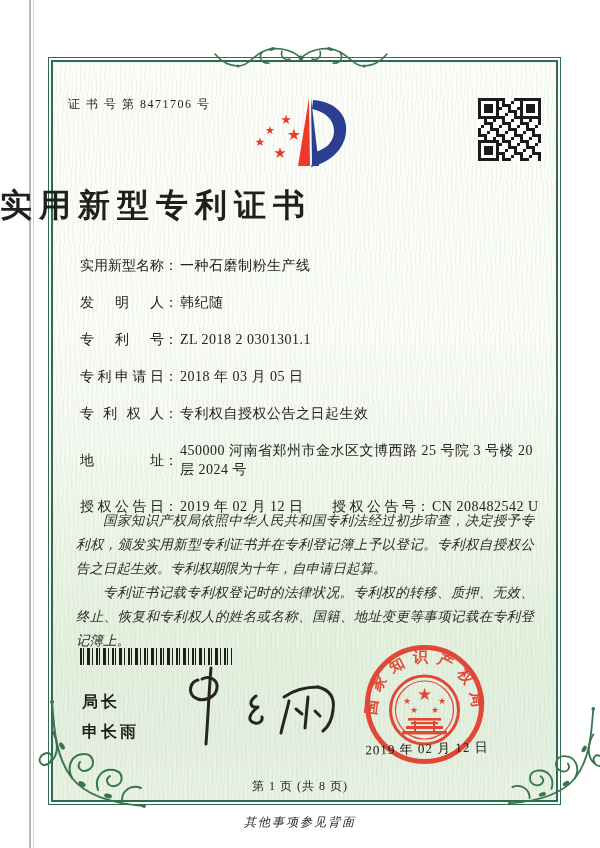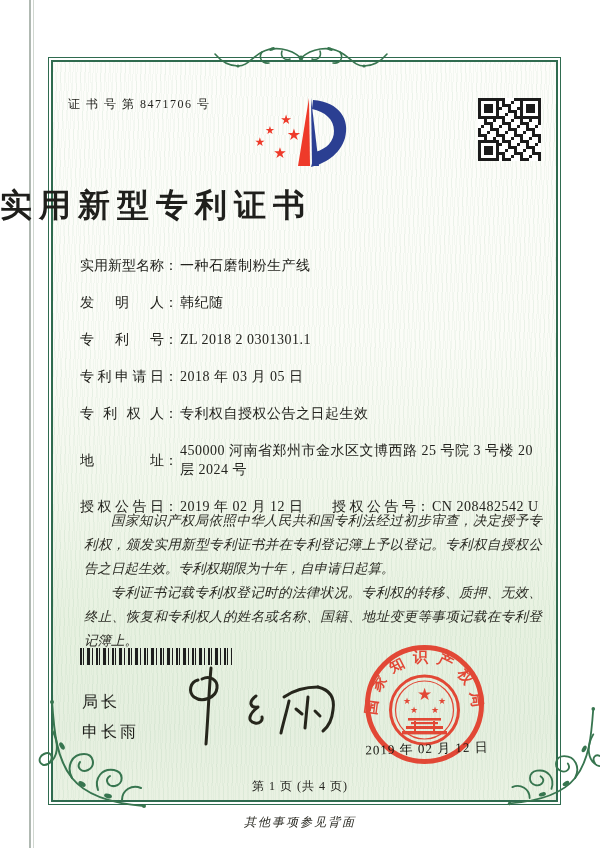--- a/index.html
+++ b/index.html
@@ -29,33 +29,33 @@
          font-size:32px;font-weight:600;letter-spacing:7px;color:#1f1f1c;}
 
   .fields{position:absolute;left:80px;top:256px;width:462px;font-size:14px;line-height:19px;}
   .row{display:flex;align-items:center;margin-bottom:18px;position:relative;}
   .lbl{display:inline-block;width:84px;text-align:justify;text-align-last:justify;flex:0 0 84px;}
   .colon{flex:0 0 auto;}
   .val{margin-left:2px;letter-spacing:.5px;}
   .val-wrap{max-width:366px;}
   .pair2{position:absolute;left:252px;top:0;display:flex;}
 
-  .paras{position:absolute;left:84px;top:509px;width:458px;
+  .paras{position:absolute;left:76px;top:509px;width:458px;
          font-style:italic;font-size:13.5px;line-height:24px;color:#2b2b24;
          text-align:justify;}
   .paras p{margin:0;text-indent:2em;}
 
   .barcode{position:absolute;left:80px;top:648px;width:152px;height:17px;
     background:repeating-linear-gradient(90deg,
       #1e1e1e 0 2px,rgba(0,0,0,0) 2px 3px,
       #1e1e1e 3px 4px,rgba(0,0,0,0) 4px 7px,
       #1e1e1e 7px 10px,rgba(0,0,0,0) 10px 12px,
       #1e1e1e 12px 13px,rgba(0,0,0,0) 13px 16px);}
   .officer{position:absolute;left:82px;top:692px;font-size:16px;letter-spacing:3px;
-           font-family:"Liberation Sans","DejaVu Sans",sans-serif;color:#1e1e1a;}
+           font-family:"Liberation Sans","DejaVu Sans",sans-serif;color:#1e1e1a;font-weight:bold;}
   .officer div{margin-bottom:9px;}
 
   .sig{position:absolute;left:178px;top:660px;}
   .seal{position:absolute;left:352px;top:632px;opacity:.92;}
   .issue-date{position:absolute;left:352px;top:740px;width:150px;text-align:center;
               font-size:13px;letter-spacing:1px;color:#15150f;transform:rotate(-1.5deg);}
 
   .pagenum{position:absolute;left:0;top:778px;width:100%;text-align:center;font-size:12px;letter-spacing:1px;}
   .backnote{position:absolute;left:0;top:814px;width:100%;text-align:center;
             font-size:12px;font-style:italic;letter-spacing:2px;color:#2b2b24;}
@@ -464,17 +464,17 @@
       <rect x="59" y="90" width="27" height="2.2"></rect>
       <rect x="54" y="94" width="37" height="3"></rect>
       <rect x="50" y="99" width="45" height="3.4"></rect>
       <rect x="62" y="89" width="2" height="10"></rect>
       <rect x="81" y="89" width="2" height="10"></rect>
     </g>
   </svg>
 
   <div class="issue-date">2019 年 02 月 12 日</div>
 
-  <div class="pagenum">第 1 页 (共 4 页)</div>
+  <div class="pagenum">第 1 页 (共 8 页)</div>
 
   <div class="backnote">其他事项参见背面</div>
 
 </div>
 
 </body></html>

